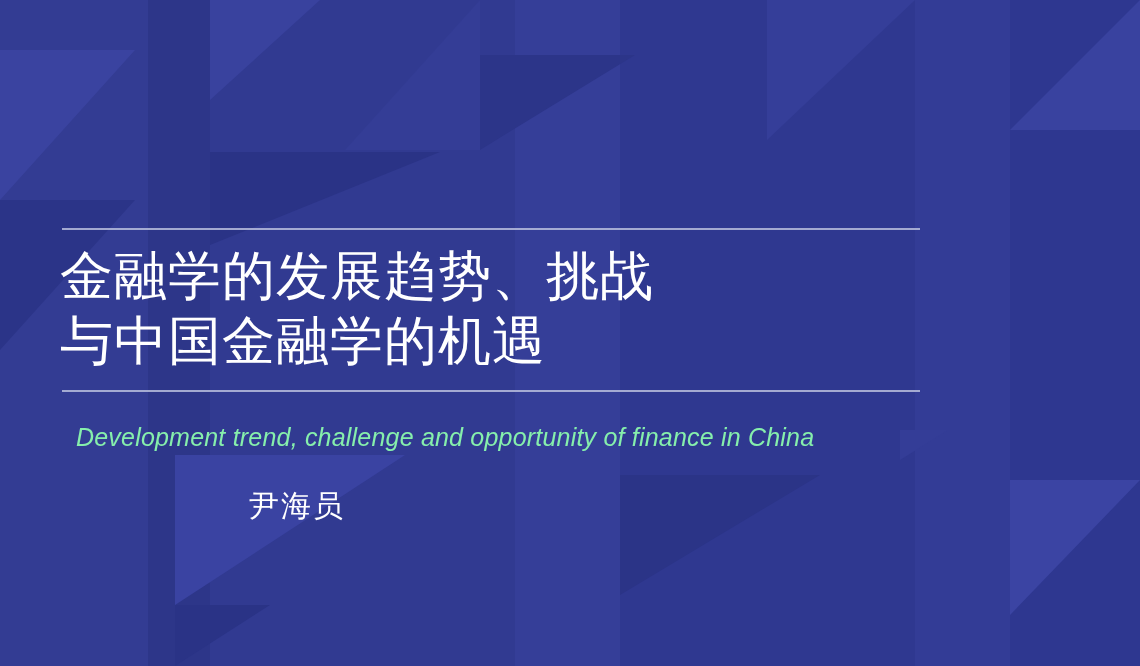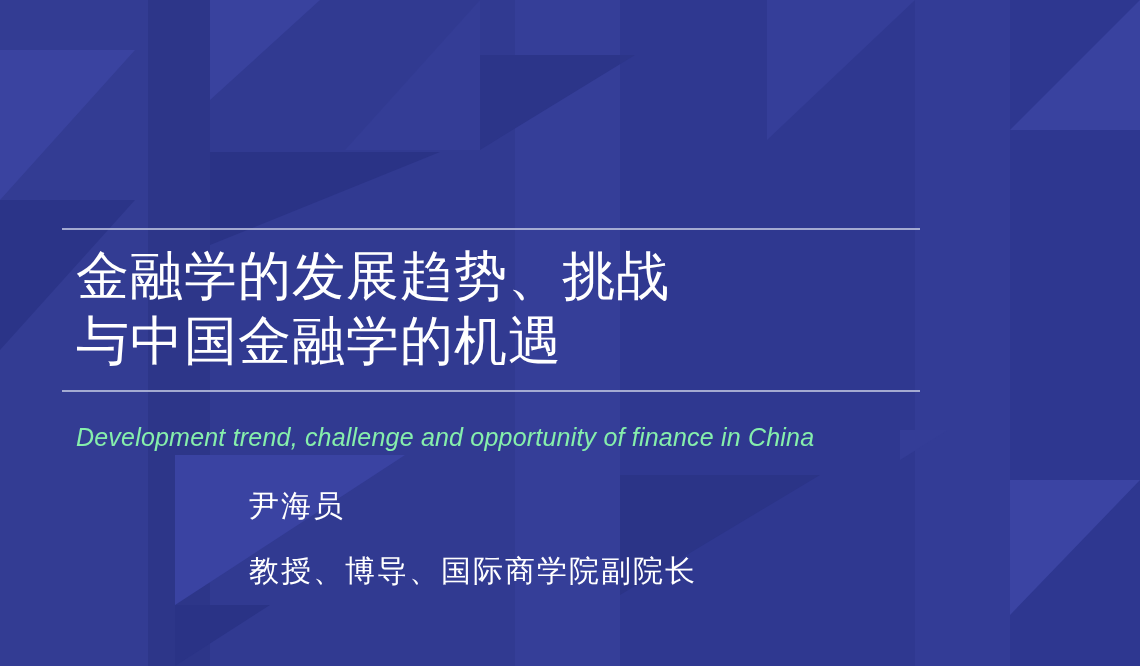--- a/index.html
+++ b/index.html
@@ -45,21 +45,21 @@
     width: 858px;
     height: 2px;
     background: #b9bedd;
     opacity: .85;
   }
   .rule.top  { top: 228px; }
   .rule.bot  { top: 390px; }
 
   .title-block {
     position: absolute;
-    left: 76px;
+    left: 60px;
     top: 243px;
     width: 900px;
   }
   .title-line {
     color: #ffffff;
     font-size: 53px;
     line-height: 65px;
     letter-spacing: 1px;
     white-space: nowrap;
     font-weight: 400;
@@ -173,15 +173,14 @@
       <div class="title-line">金融学的发展趋势、挑战</div>
       <div class="title-line">与中国金融学的机遇</div>
     </div>
 
     <div class="rule bot"></div>
 
     <div class="subtitle">Development trend, challenge and opportunity of finance in China</div>
 
     <div class="byline name">尹海员</div>
 
-    <div class="byline role">教授、博导、国际商学院副院长</div>
   </div>
 </div>
 
 </body></html>

